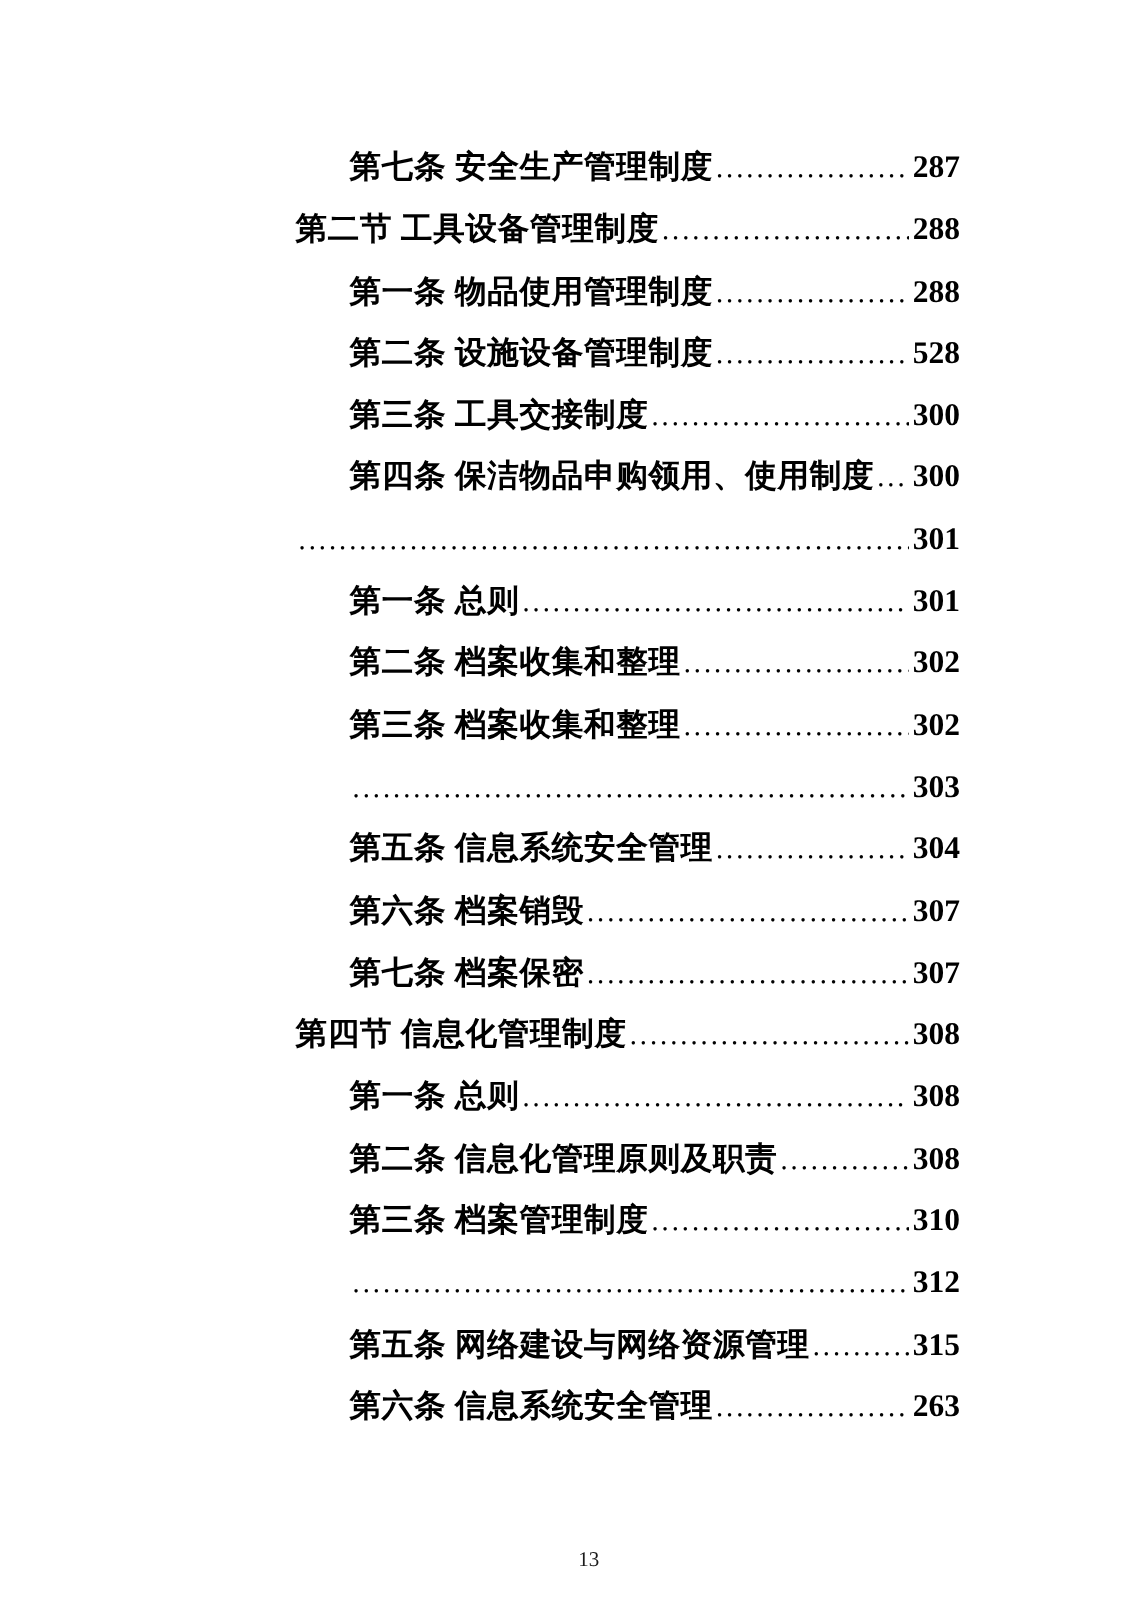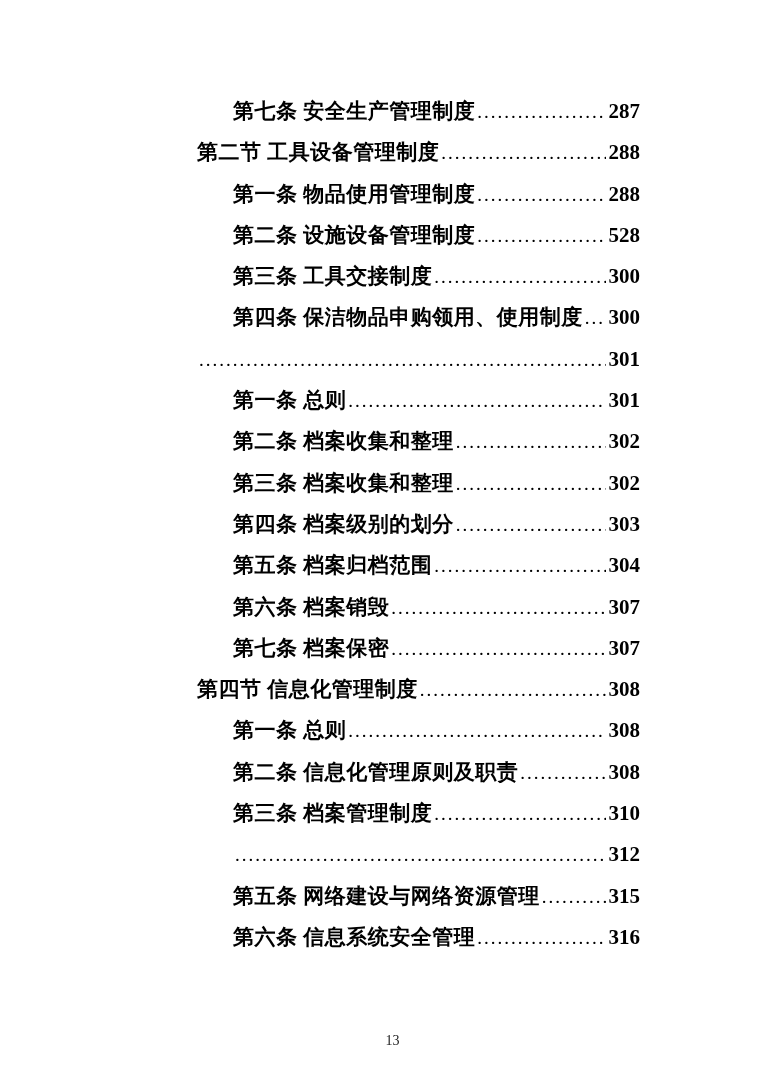--- a/index.html
+++ b/index.html
@@ -126,27 +126,26 @@
       <span class="toc-page">302</span>
     </div>
 
     <div class="toc-row level-article">
       <span class="toc-label">第三条 档案收集和整理</span>
       <span class="toc-dots"></span>
       <span class="toc-page">302</span>
     </div>
 
     <div class="toc-row level-article">
-      <span class="toc-label">第四条 档案级别的划分</span>
       <span class="toc-dots"></span>
       <span class="toc-page">303</span>
     </div>
 
     <div class="toc-row level-article">
-      <span class="toc-label">第五条 档案归档范围</span>
+      <span class="toc-label">第五条 信息系统安全管理</span>
       <span class="toc-dots"></span>
       <span class="toc-page">304</span>
     </div>
 
     <div class="toc-row level-article">
       <span class="toc-label">第六条 档案销毁</span>
       <span class="toc-dots"></span>
       <span class="toc-page">307</span>
     </div>
 
@@ -187,19 +186,19 @@
 
     <div class="toc-row level-article">
       <span class="toc-label">第五条 网络建设与网络资源管理</span>
       <span class="toc-dots"></span>
       <span class="toc-page">315</span>
     </div>
 
     <div class="toc-row level-article">
       <span class="toc-label">第六条 信息系统安全管理</span>
       <span class="toc-dots"></span>
-      <span class="toc-page">316</span>
+      <span class="toc-page">263</span>
     </div>
   </div>
 
   <div class="footer">13</div>
 
 </div>
 
 </body></html>

